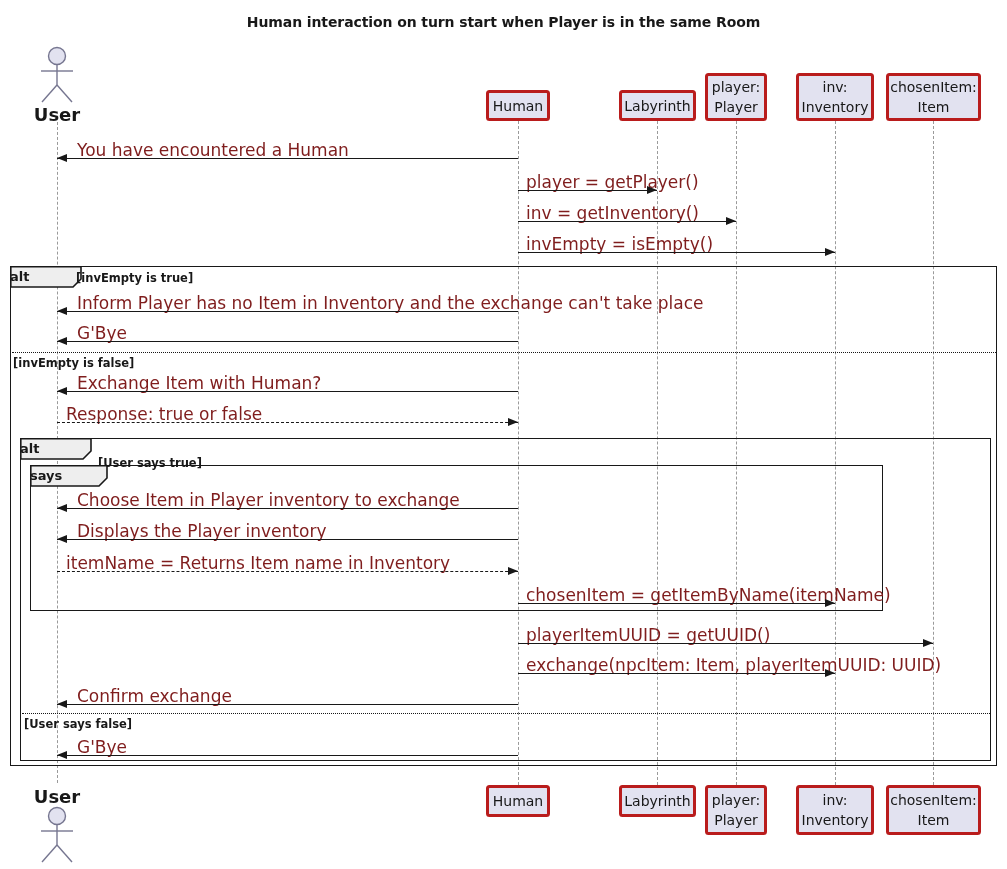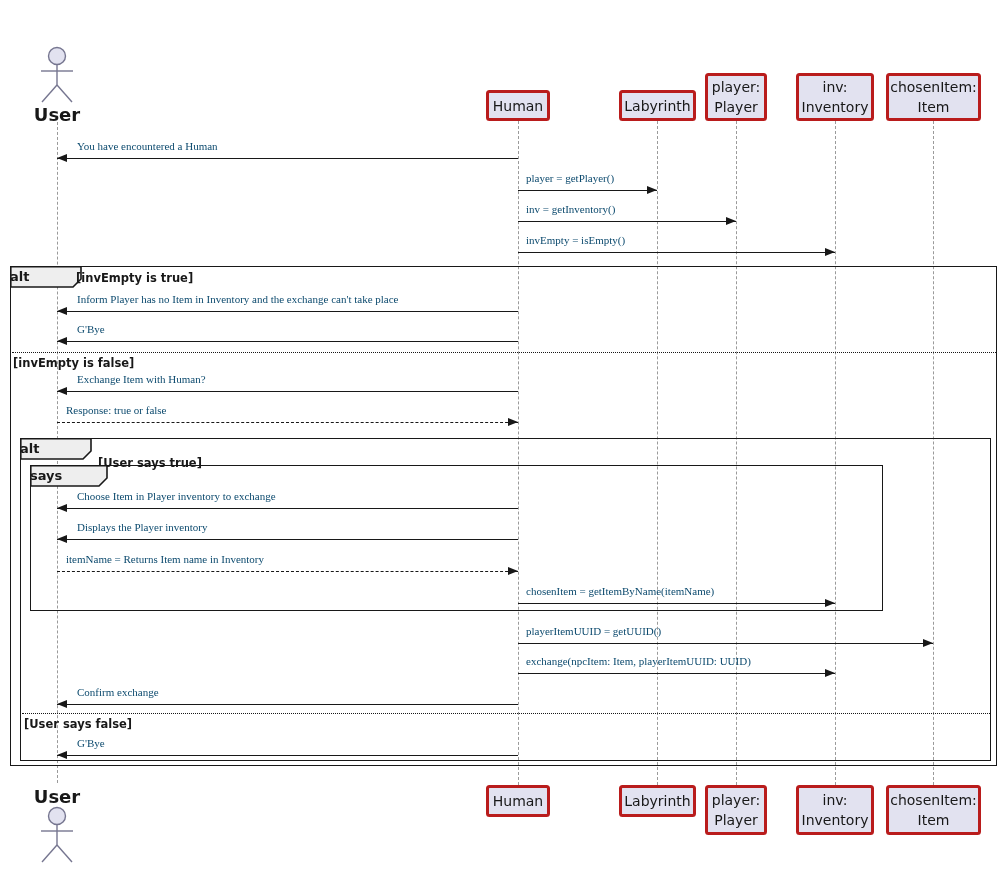--- a/index.html
+++ b/index.html
@@ -29,21 +29,21 @@
     position:absolute; font-size:13px; font-weight:bold; 
   }
   .guard {
     position:absolute; font-size:11.5px; font-weight:bold; white-space:nowrap;
   }
   .divider {
     position:absolute; height:0; border-top:1.6px dotted #181818;
   }
   .msg { display:contents; }
   .msg-label {
-    position:absolute; font-size:11px; white-space:nowrap; color:#0c4a6e;font-family:Liberation Serif, serif;
+    position:absolute; font-size:17px; white-space:nowrap; color:#7f1d1d;
   }
   .msg-line {
     position:absolute; height:0; border-top:1px solid #181818;
   }
   .msg-line.dashed { border-top:1px dashed #181818; }
   .arr-l, .arr-r {
     position:absolute; width:0; height:0;
     border-top:4.5px solid transparent; border-bottom:4.5px solid transparent;
   }
   .arr-l { border-right:10px solid #181818; }
@@ -51,20 +51,21 @@
   .actor-label {
     position:absolute; font-size:18px; text-align:center; width:60px;font-weight:bold;
   }
 </style>
 </head>
 <body>
 
 <div id="diagram">
 
   
+  <div class="title">Human interaction on turn start when Player is in the same Room</div>
 
   
   <div class="lifeline" style="left:57px;top:122px;height:661px"></div>
   <div class="lifeline" style="left:518px;top:121px;height:664px"></div>
   <div class="lifeline" style="left:657px;top:121px;height:664px"></div>
   <div class="lifeline" style="left:736px;top:121px;height:664px"></div>
   <div class="lifeline" style="left:835px;top:121px;height:664px"></div>
   <div class="lifeline" style="left:933px;top:121px;height:664px"></div>
 
   

